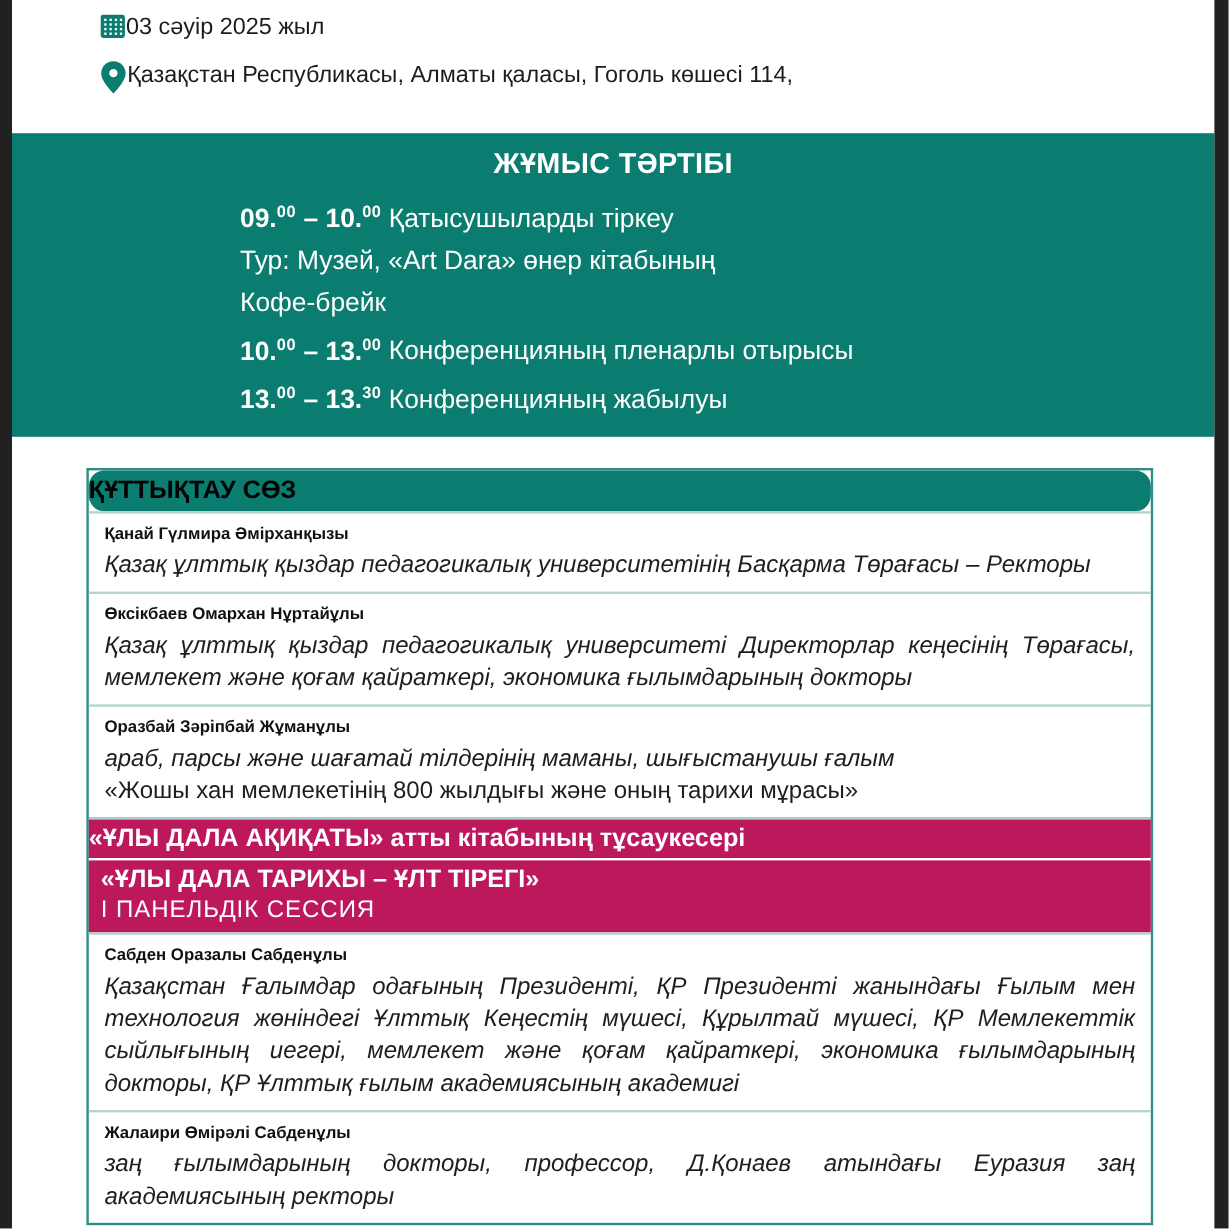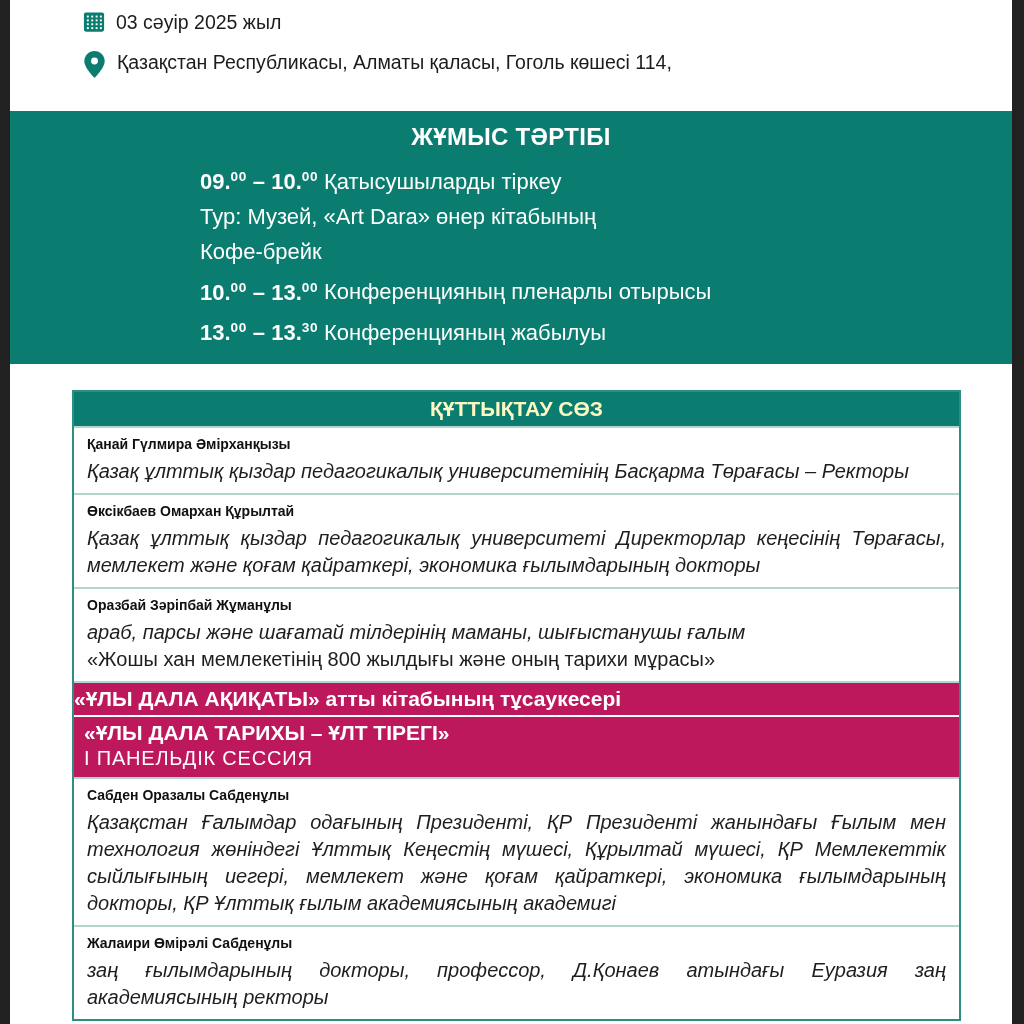--- a/index.html
+++ b/index.html
@@ -16,21 +16,21 @@
   }
 
   .frame { position: absolute; top: 0; height: 100%; background: #212121; z-index: 5; }
   .frame-left  { left: 0;  width: 10px; }
   .frame-right { right: 0; width: 12px; }
 
   .content { position: absolute; left: 10px; top: 0; width: 1002px; }
 
   
   .top-info { padding: 11px 0 0 73px; }
-  .info-row { display: flex; align-items: flex-start; column-gap: 11px; font-size: 19.5px; }
+  .info-row { display: flex; align-items: flex-start; font-size: 19.5px; }
   .info-row.date { align-items: center; margin-bottom: 16px; }
   .date-text { line-height: 22px; }
   .loc-text { line-height: 26.5px; }
   .icon-cal { width: 22px; height: 22px; flex: 0 0 auto; display: block; }
   .icon-pin { width: 23px; height: 29px; flex: 0 0 auto; display: block; margin-top: 1px; }
 
   
   .banner {
     margin-top: 32px;
     background: #0a7c70;
@@ -53,26 +53,27 @@
   .program {
     margin: 26px 0 0 62px;
     width: 889px;
     border: 2px solid #2f8e83;
     background: #ffffff;
   }
   .program > * + * { border-top: 2px solid #b3d5d0; }
 
   .thead {
     background: #0a7c70;
-    color: #fef9c3;
-    text-align: center;
+    color: #000000;
+    text-align: left;
     font-weight: 700;
     font-size: 21px;
     padding: 4px 0 5px;
     line-height: 25px;
+    border-radius: 13px;
   }
 
   .row { padding: 3px 13px 8px; }
   .name { font-size: 14px; font-weight: 700; line-height: 27px; color: #101010; }
   .desc { font-size: 20px; font-style: italic; line-height: 27px; text-align: justify; color: #1e1e1e; }
   .note { font-size: 20px; line-height: 27px; color: #1e1e1e; }
 
   .band { background: #be185d; color: #ffffff; text-align: left; }
   .band-presentation { font-size: 21px; font-weight: 700; line-height: 27px; padding: 2px 0 3px; }
   .band-session { padding: 2px 10px 6px; }
@@ -156,21 +157,21 @@
     <div class="program">
 
       <div class="thead">ҚҰТТЫҚТАУ СӨЗ</div>
 
       <div class="row">
         <div class="name">Қанай Гүлмира Әмірханқызы</div>
         <div class="desc">Қазақ ұлттық қыздар педагогикалық университетінің Басқарма Төрағасы – Ректоры</div>
       </div>
 
       <div class="row">
-        <div class="name">Өксікбаев Омархан Құрылтай</div>
+        <div class="name">Өксікбаев Омархан Нұртайұлы</div>
         <div class="desc">Қазақ ұлттық қыздар педагогикалық университеті Директорлар кеңесінің Төрағасы, мемлекет және қоғам қайраткері, экономика ғылымдарының докторы</div>
       </div>
 
       <div class="row">
         <div class="name">Оразбай Зәріпбай Жұманұлы</div>
         <div class="desc">араб, парсы және шағатай тілдерінің маманы, шығыстанушы ғалым</div>
         <div class="note">«Жошы хан мемлекетінің 800 жылдығы және оның тарихи мұрасы»</div>
       </div>
 
       <div class="band band-presentation">«ҰЛЫ ДАЛА АҚИҚАТЫ» атты кітабының тұсаукесері</div>

